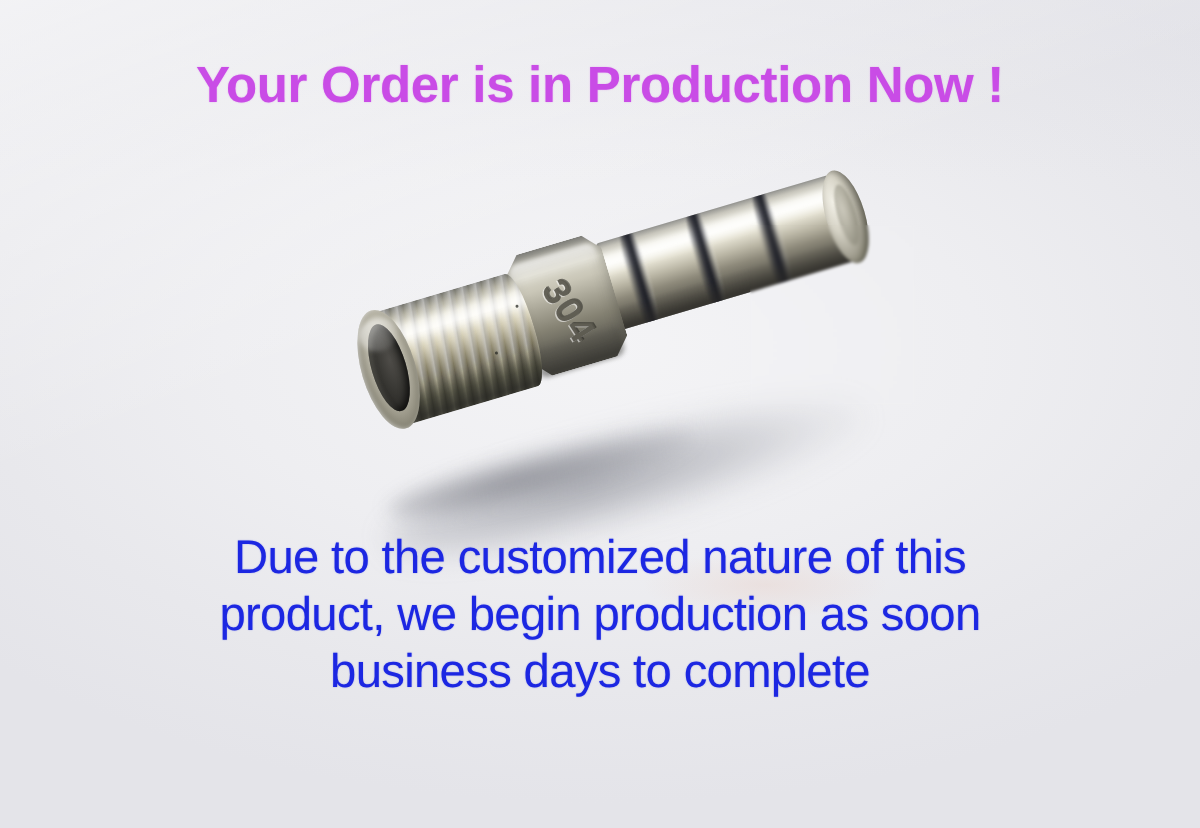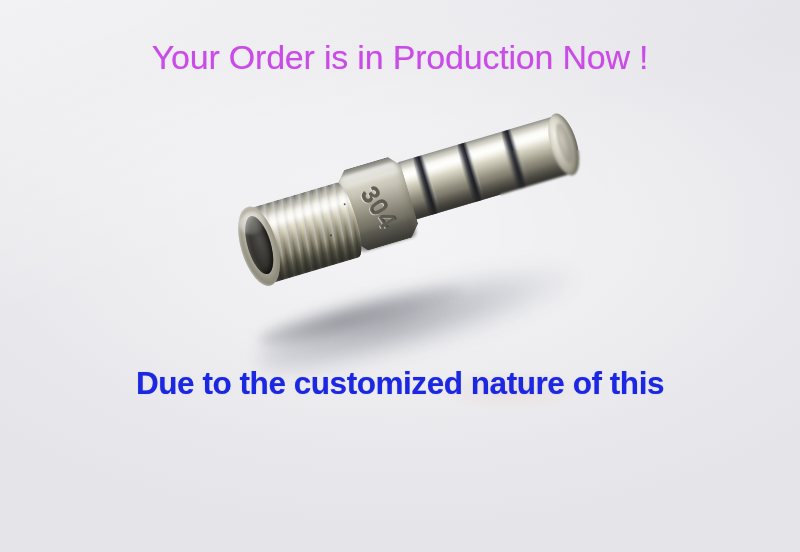--- a/index.html
+++ b/index.html
@@ -35,36 +35,36 @@
     pointer-events: none;
   }
 
   
   .headline {
     position: absolute;
     left: 0; right: 0;
     top: 38px;
     text-align: center;
     font-size: 34px;
-    font-weight: normal;
+    font-weight: bold;
     letter-spacing: -0.2px;
     color: #c94ce6;
     text-shadow: 0 0 1px rgba(201,76,230,0.45);
     white-space: nowrap;
   }
 
   
   .bodycopy {
     position: absolute;
     left: 0; right: 0;
-    top: 364px;
+    top: 352px;
     text-align: center;
     color: #1c27e2;
     font-size: 31.5px;
-    font-weight: bold;
+    font-weight: normal;
     line-height: 38px;
     letter-spacing: -0.45px;
     text-shadow: 0 0 1px rgba(28,39,226,0.40);
   }
   .bodycopy .line { display: block; white-space: nowrap; }
 
   
   .product-stage {
     position: absolute;
     left: 0; top: 0;
@@ -397,15 +397,17 @@
       <div class="bore-outer"></div>
       <div class="bore-inner"></div>
       <div class="bore-rim-hi"></div>
     </div>
 
     <div class="dof-far"></div>
   </div>
 
   <div class="bodycopy">
     <span class="line">Due to the customized nature of this</span>
+    <span class="line">product, we begin production as soon</span>
+    <span class="line">business days to complete</span>
   </div>
 
 </div>
 
 </body></html>

